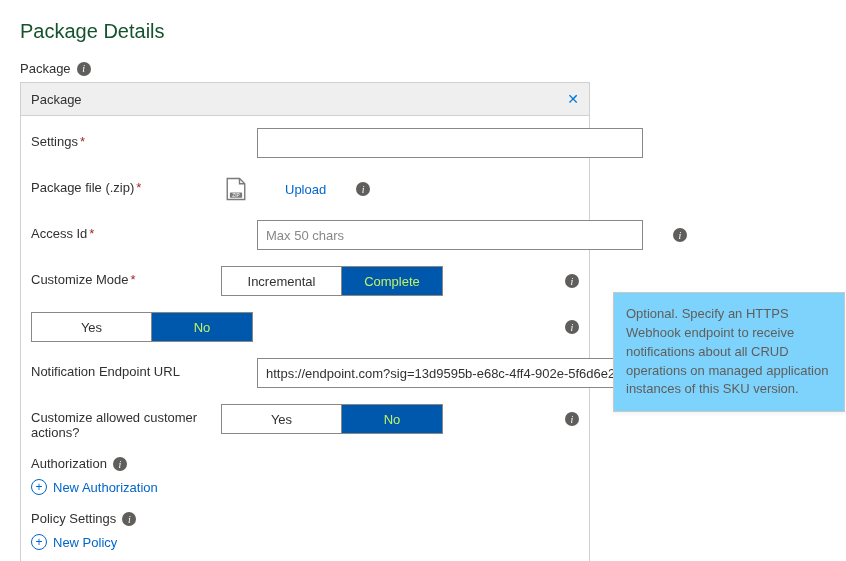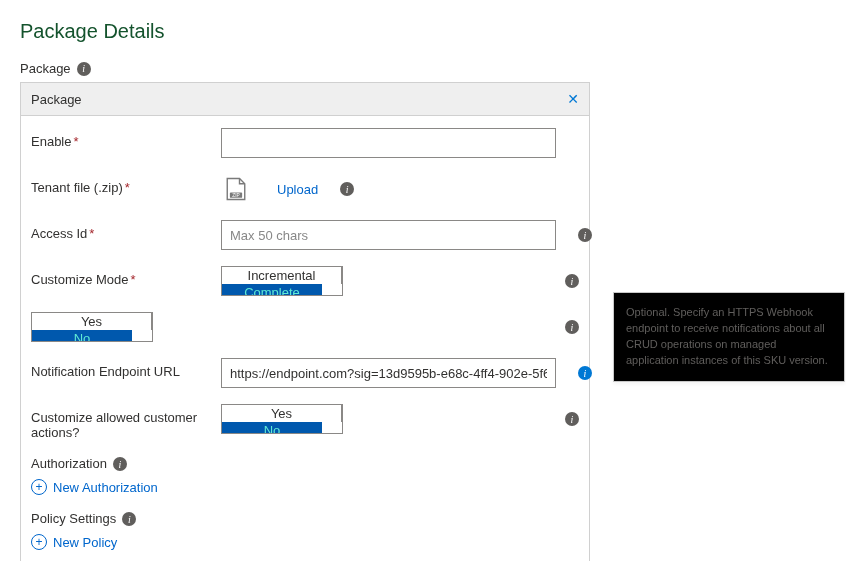--- a/index.html
+++ b/index.html
@@ -76,53 +76,52 @@
     flex: 0 0 190px;
     padding-top: 6px;
     font-size: 13px;
     color: #323130;
   }
   .req { color: #a4262c; margin-left: 2px; }
   .form-control {
     flex: 1;
     display: flex;
     align-items: center;
-    gap: 16px;
+    gap: 24px;
   }
   input[type=text] {
     border: 1px solid #8a8886;
     height: 30px;
     font-size: 13px;
     padding: 0 8px;
     color: #323130;
     background: #fff;
     outline: none;
   }
   input[type=text]::placeholder { color: #888; }
-  .w-full { width: 335px; }
+  .w-full { width: 386px; margin-left: 36px; }
   .toggle {
     display: inline-flex;
     border: 1px solid #8a8886;
     height: 30px;
     overflow: hidden;
-    flex-direction: column;
   }
   .toggle .opt {
     display: inline-flex;
     align-items: center;
     justify-content: center;
     font-size: 13px;
     cursor: pointer;
     background: #fff;
     color: #323130;
     border: none;
   }
   .toggle .opt.selected {
     background: #0058ad;
-    color: #5eead4;
+    color: #bef264;
   }
   .toggle .opt:not(.selected) { border-right: 1px solid #8a8886; }
   .toggle .opt:last-child:not(.selected) { border-right: none; border-left: 1px solid #8a8886;}
   .zip-icon {
     width: 30px; height: 30px;
     display: inline-flex;
     align-items: center; justify-content: center;
     color: #7a7a7a;
   }
   .upload-link {
@@ -165,23 +164,23 @@
   .wrap {
     position: relative;
     display: inline-block;
   }
   .tooltip {
     position: absolute;
     left: 593px;
     top: 272px;
     width: 232px;
     border: 1px solid #c8c8c8;
-    background: #000000;
+    background: #7dd3fc;
     padding: 12px 12px;
-    font-size: 11px;
+    font-size: 13px;
     color: #605e5c;
     line-height: 1.45;
     box-shadow: 0 2px 4px rgba(0,0,0,0.05);
   }
 </style>
 </head>
 <body>
 
 
 
@@ -197,31 +196,31 @@
 <div class="panel">
   <div class="panel-header">
     <span>Package</span>
     <span class="close-x">✕</span>
   </div>
   <div class="panel-body">
 
     
     <div class="form-row">
       <div class="form-label">
-        <span>Enable</span><span class="req">*</span>
+        <span>Settings</span><span class="req">*</span>
       </div>
       <div class="form-control">
         <input type="text" class="w-full" value="" style="">
       </div>
     </div>
 
     
     <div class="form-row">
       <div class="form-label">
-        <span>Tenant file (.zip)</span><span class="req">*</span>
+        <span>Package file (.zip)</span><span class="req">*</span>
       </div>
       <div class="form-control" style="align-items:center;">
         <span class="zip-icon">
           <svg width="28" height="28" viewBox="0 0 32 32" fill="none" stroke="#7a7a7a" stroke-width="1.6">
             <path d="M6 4h14l6 6v18H6z"></path>
             <path d="M20 4v6h6"></path>
             <rect x="9" y="20" width="14" height="6" rx="1" fill="#7a7a7a" stroke="none"></rect>
             <text x="16" y="25" font-size="5.5" fill="#fff" text-anchor="middle" font-family="Arial" stroke="none">ZIP</text>
           </svg>
         </span>

